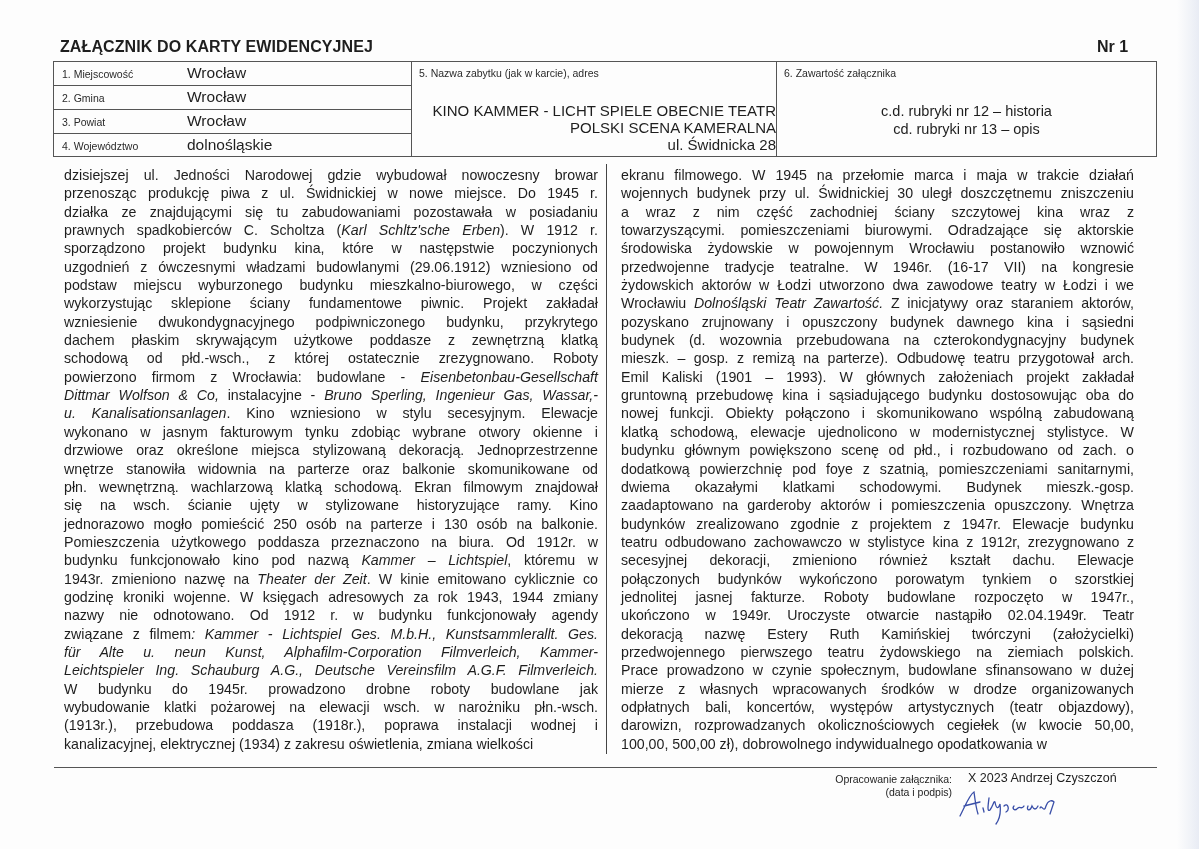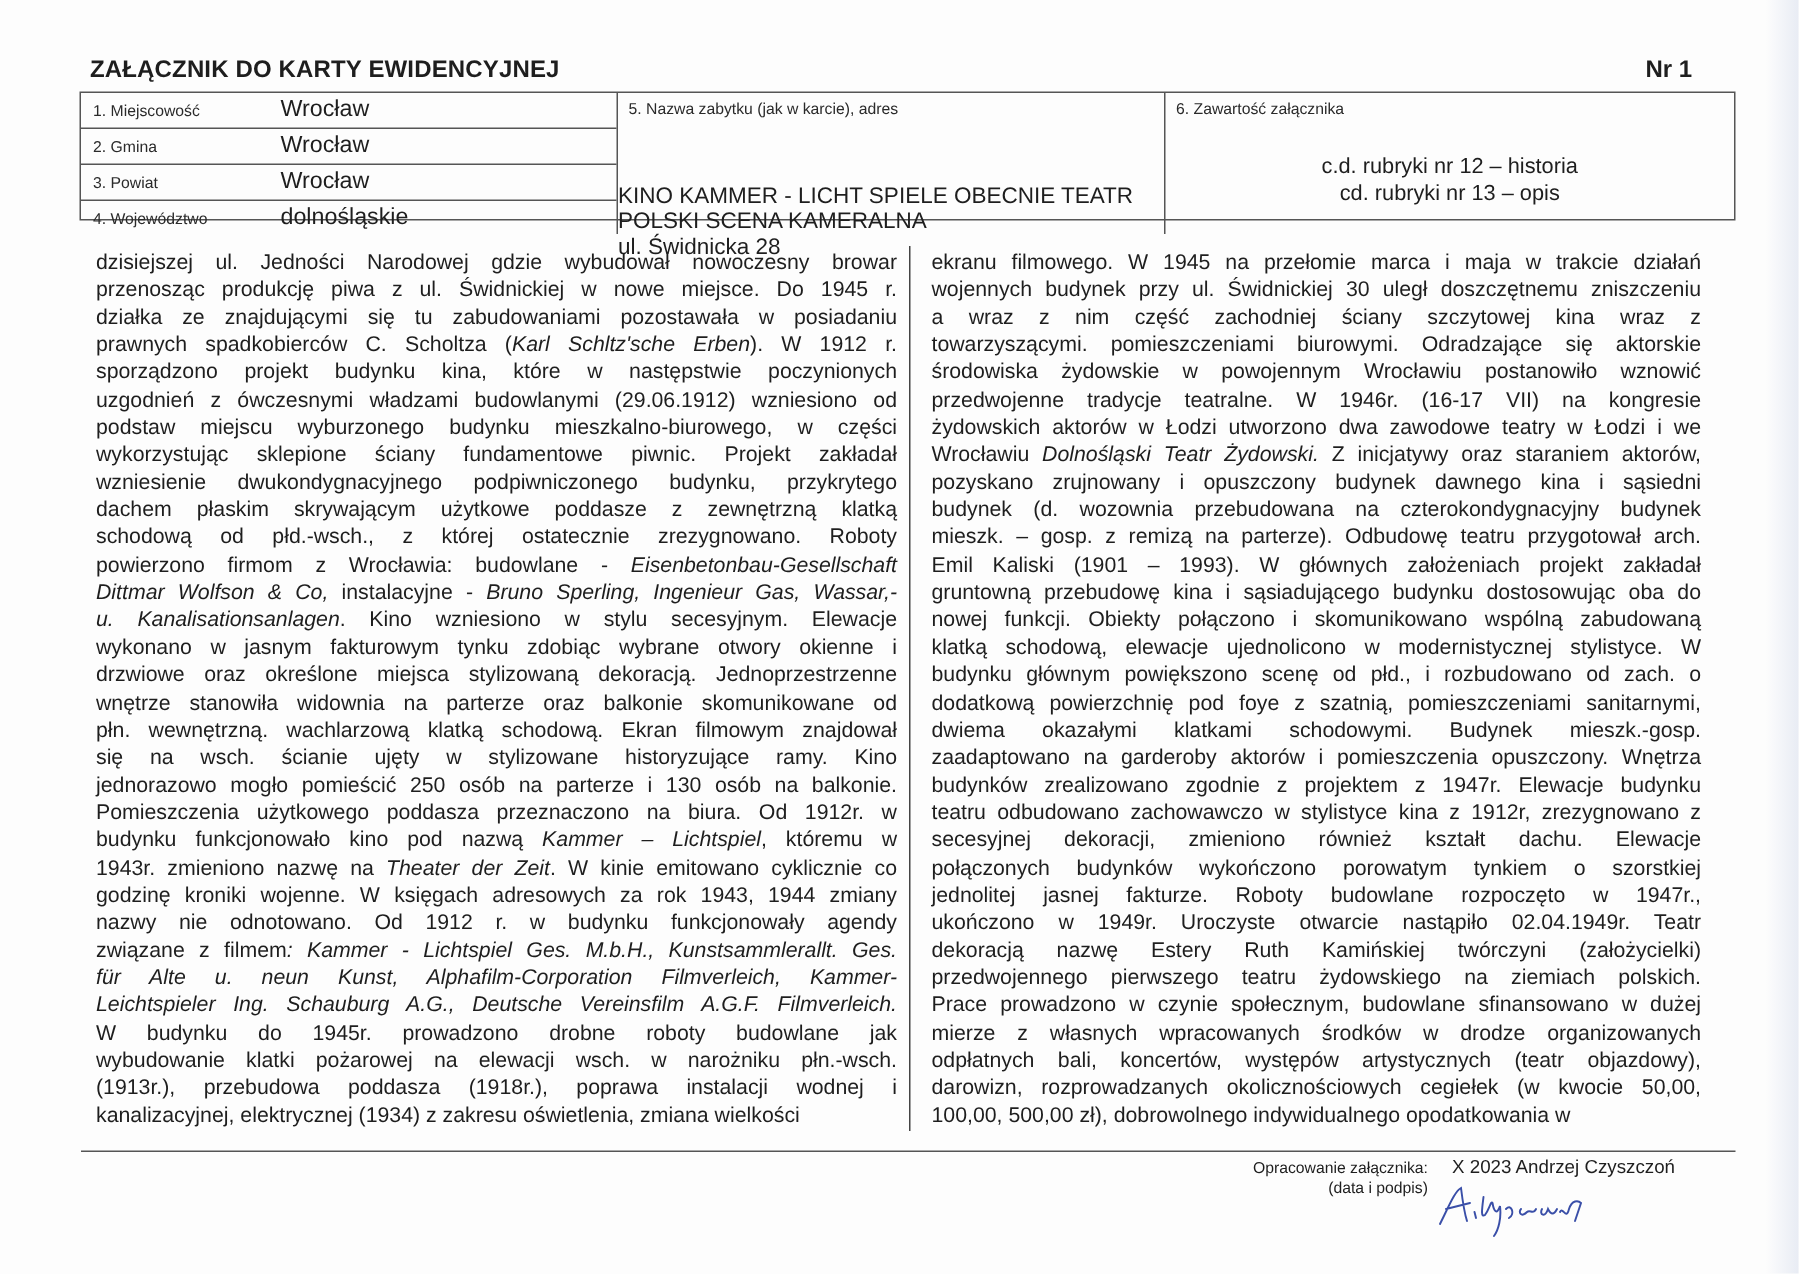--- a/index.html
+++ b/index.html
@@ -17,21 +17,21 @@
     .doc-title {
       position: absolute; left: 60px; top: 38px;
       font-size: 16px; font-weight: bold; letter-spacing: 0.1px;
     }
     .doc-nr {
       position: absolute; left: 1097px; top: 38px;
       font-size: 16px; font-weight: bold;
     }
     .hdr-table {
       position: absolute; left: 53px; top: 61px;
-      width: 1104px; height: 86px;
+      width: 1104px; height: 96px;
       border: 1px solid #555; box-sizing: border-box;
     }
     .col-left {
       position: absolute; left: 0; top: 0; width: 358px; height: 94px;
       border-right: 1px solid #555; box-sizing: border-box;
     }
     .row {
       position: absolute; left: 0; width: 357px; height: 24px;
       box-sizing: border-box;
     }
@@ -50,21 +50,21 @@
       border-right: 1px solid #555; box-sizing: border-box;
     }
     .col-right {
       position: absolute; left: 723px; top: 0; width: 379px; height: 94px;
     }
     .cell-lbl {
       position: absolute; left: 7px; top: 5px; font-size: 10.5px; color: #2a2a2a;
     }
     .mid-body {
       position: absolute; left: 0; right: 0; top: 40px;
-      text-align: left; font-size: 15px; line-height: 17px; margin-top: 20px;
+      text-align: right; font-size: 15px; line-height: 17px;
     }
     .right-body {
       position: absolute; left: 0; right: 0; top: 40px;
       text-align: center; font-size: 14.5px; line-height: 18px;
     }
     .body-col {
       position: absolute; top: 166px;
       font-size: 14.2px; line-height: 18.35px;
       text-align: justify; color: #1e1e1e;
     }
@@ -170,21 +170,21 @@
   </div>
 <div class="divider-v"></div>
 <div class="body-col col-b" id="colB">
     <span class="ln"><span>ekranu filmowego. W 1945 na przełomie marca i maja w trakcie działań</span></span>
     <span class="ln"><span>wojennych budynek przy ul. Świdnickiej 30 uległ doszczętnemu zniszczeniu</span></span>
     <span class="ln"><span>a wraz z nim część zachodniej ściany szczytowej kina wraz z</span></span>
     <span class="ln"><span>towarzyszącymi. pomieszczeniami biurowymi. Odradzające się aktorskie</span></span>
     <span class="ln"><span>środowiska żydowskie w powojennym Wrocławiu postanowiło wznowić</span></span>
     <span class="ln"><span>przedwojenne tradycje teatralne. W 1946r. (16-17 VII) na kongresie</span></span>
     <span class="ln"><span>żydowskich aktorów w Łodzi utworzono dwa zawodowe teatry w Łodzi i we</span></span>
-    <span class="ln"><span>Wrocławiu </span><i>Dolnośląski Teatr Żydowski.</i><span> Z inicjatywy oraz staraniem aktorów,</span></span>
+    <span class="ln"><span>Wrocławiu </span><i>Dolnośląski Teatr Zawartość.</i><span> Z inicjatywy oraz staraniem aktorów,</span></span>
     <span class="ln"><span>pozyskano zrujnowany i opuszczony budynek dawnego kina i sąsiedni</span></span>
     <span class="ln"><span>budynek (d. wozownia przebudowana na czterokondygnacyjny budynek</span></span>
     <span class="ln"><span>mieszk. – gosp. z remizą na parterze). Odbudowę teatru przygotował arch.</span></span>
     <span class="ln"><span>Emil Kaliski (1901 – 1993). W głównych założeniach projekt zakładał</span></span>
     <span class="ln"><span>gruntowną przebudowę kina i sąsiadującego budynku dostosowując oba do</span></span>
     <span class="ln"><span>nowej funkcji. Obiekty połączono i skomunikowano wspólną zabudowaną</span></span>
     <span class="ln"><span>klatką schodową, elewacje ujednolicono w modernistycznej stylistyce. W</span></span>
     <span class="ln"><span>budynku głównym powiększono scenę od płd., i rozbudowano od zach. o</span></span>
     <span class="ln"><span>dodatkową powierzchnię pod foye z szatnią, pomieszczeniami sanitarnymi,</span></span>
     <span class="ln"><span>dwiema okazałymi klatkami schodowymi. Budynek mieszk.-gosp.</span></span>

